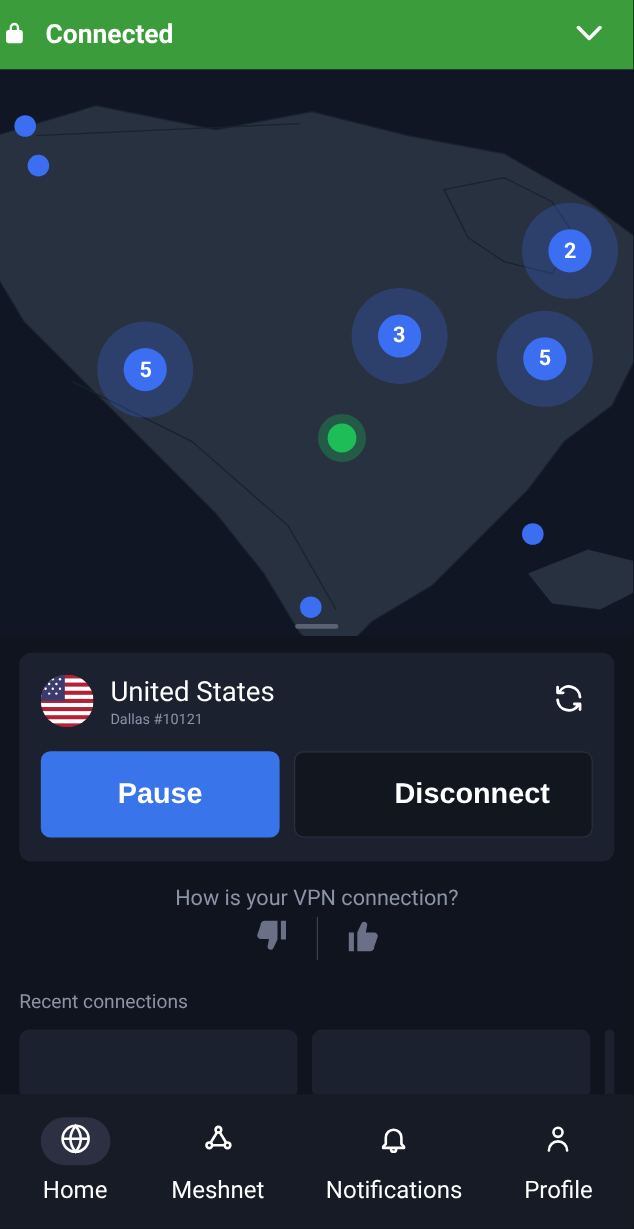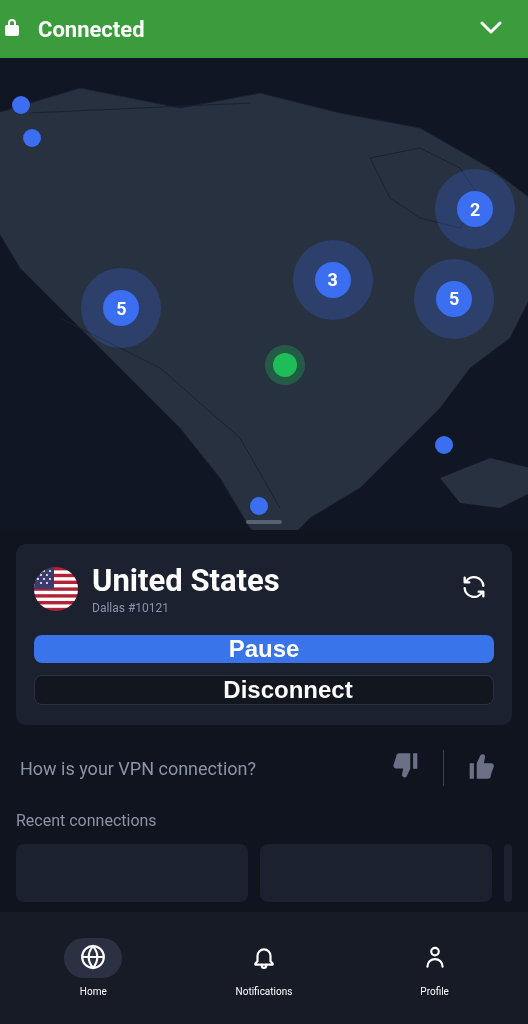--- a/index.html
+++ b/index.html
@@ -21,42 +21,42 @@
 .map .marker.current { background: #1fbd58; width: 24px; height: 24px; box-shadow: 0 0 0 8px rgba(31,189,88,0.3); }
 .drag-handle { position: absolute; bottom: 6px; left: 50%; transform: translateX(-50%); width: 36px; height: 4px; border-radius: 2px; background: #5a6172; }
 
 
 .content { flex: 1; padding: 14px 16px 0 16px; display: flex; flex-direction: column; gap: 20px; overflow: hidden; }
 .card { background: #1c212f; border-radius: 10px; padding: 18px 18px 20px 18px; }
 .location-row { display: flex; align-items: center; gap: 14px; }
 .flag { width: 44px; height: 44px; border-radius: 50%; overflow: hidden; flex-shrink: 0; }
 .flag svg { width: 100%; height: 100%; display: block; }
 .loc-text { flex: 1; }
-.loc-text .country { color: #fff; font-size: 31px; font-weight: 700; }
+.loc-text .country { color: #fff; font-size: 23px; font-weight: 400; }
 .loc-text .server { color: #8b93a7; font-size: 12px; margin-top: 2px; }
 .refresh { color: #fff; padding: 6px; }
-.btn-row { display: flex; gap: 12px; margin-top: 20px; flex-direction: column; }
+.btn-row { display: flex; gap: 12px; margin-top: 20px; }
 .btn { flex: 1; height: 72px; border-radius: 8px; border: none; font-size: 24px; font-weight: 600; display: flex; align-items: center; justify-content: center; cursor: pointer; }
 .btn.primary { background: #3974ea; color: #fff; }
 .btn.secondary { background: #12161f; color: #fff; border: 1px solid #2a3042; padding-left: 48px; }
 
-.feedback { display: flex; align-items: center; padding: 0 4px; }
+.feedback { display: flex; align-items: center; padding: 0 4px; flex-direction: column; }
 .feedback .q { color: #8b93a7; font-size: 18px; flex: 1; }
 .feedback .thumbs { display: flex; align-items: center; gap: 10px; }
 .feedback .thumb { color: #6a7186; padding: 4px 10px; cursor: pointer; }
 .feedback .divider { width: 1px; height: 36px; background: #3a4152; }
 
 .recent .title { color: #8b93a7; font-size: 16px; margin-bottom: 14px; }
 .recent .cards { display: flex; gap: 12px; }
 .recent .rcard { flex: 1; height: 58px; background: #1c212f; border-radius: 8px; }
 .recent .rcard.sliver { flex: 0 0 8px; }
 
 
 .bottom-nav { flex: 0 0 112px; background: #171b26; display: flex; align-items: center; justify-content: space-around; padding: 10px 8px 12px 8px; }
-.nav-item { display: flex; flex-direction: column; align-items: center; gap: 8px; cursor: pointer; color: #fff; font-size: 10px; }
+.nav-item { display: flex; flex-direction: column; align-items: center; gap: 8px; cursor: pointer; color: #fff; font-size: 20px; }
 .nav-item .icon-wrap { width: 58px; height: 40px; display: flex; align-items: center; justify-content: center; border-radius: 20px; }
 .nav-item.active .icon-wrap { background: #2b3142; }
 </style>
 </head>
 <body>
 
 <div class="app">
 
   <div class="status-bar">
     <span class="lock">
@@ -175,20 +175,33 @@
               <path d="M2 12h20M12 2c2.5 3 4 6.5 4 10s-1.5 7-4 10c-2.5-3-4-6.5-4-10s1.5-7 4-10z" stroke="#fff" stroke-width="2"></path>
             </svg>
       </span>
         </div>
       <span>Home</span>
     </div>
     <div class="nav-item">
       <div class="icon-wrap">
           <span>
         <svg width="26" height="26" viewBox="0 0 24 24" fill="none">
+              <circle cx="12" cy="5" r="2.2" stroke="#fff" stroke-width="2"></circle>
+              <circle cx="5" cy="17" r="2.2" stroke="#fff" stroke-width="2"></circle>
+              <circle cx="19" cy="17" r="2.2" stroke="#fff" stroke-width="2"></circle>
+              <path d="M11 7l-5 8M13 7l5 8M7 17h10" stroke="#fff" stroke-width="2"></path>
+            </svg>
+      </span>
+        </div>
+      <span>Meshnet</span>
+    </div>
+    <div class="nav-item">
+      <div class="icon-wrap">
+          <span>
+        <svg width="26" height="26" viewBox="0 0 24 24" fill="none">
               <path d="M18 16v-5a6 6 0 10-12 0v5l-2 2v1h16v-1l-2-2zM10 20a2 2 0 004 0" stroke="#fff" stroke-width="2" stroke-linejoin="round"></path>
             </svg>
       </span>
         </div>
       <span>Notifications</span>
     </div>
     <div class="nav-item">
       <div class="icon-wrap">
           <span>
         <svg width="26" height="26" viewBox="0 0 24 24" fill="none">

